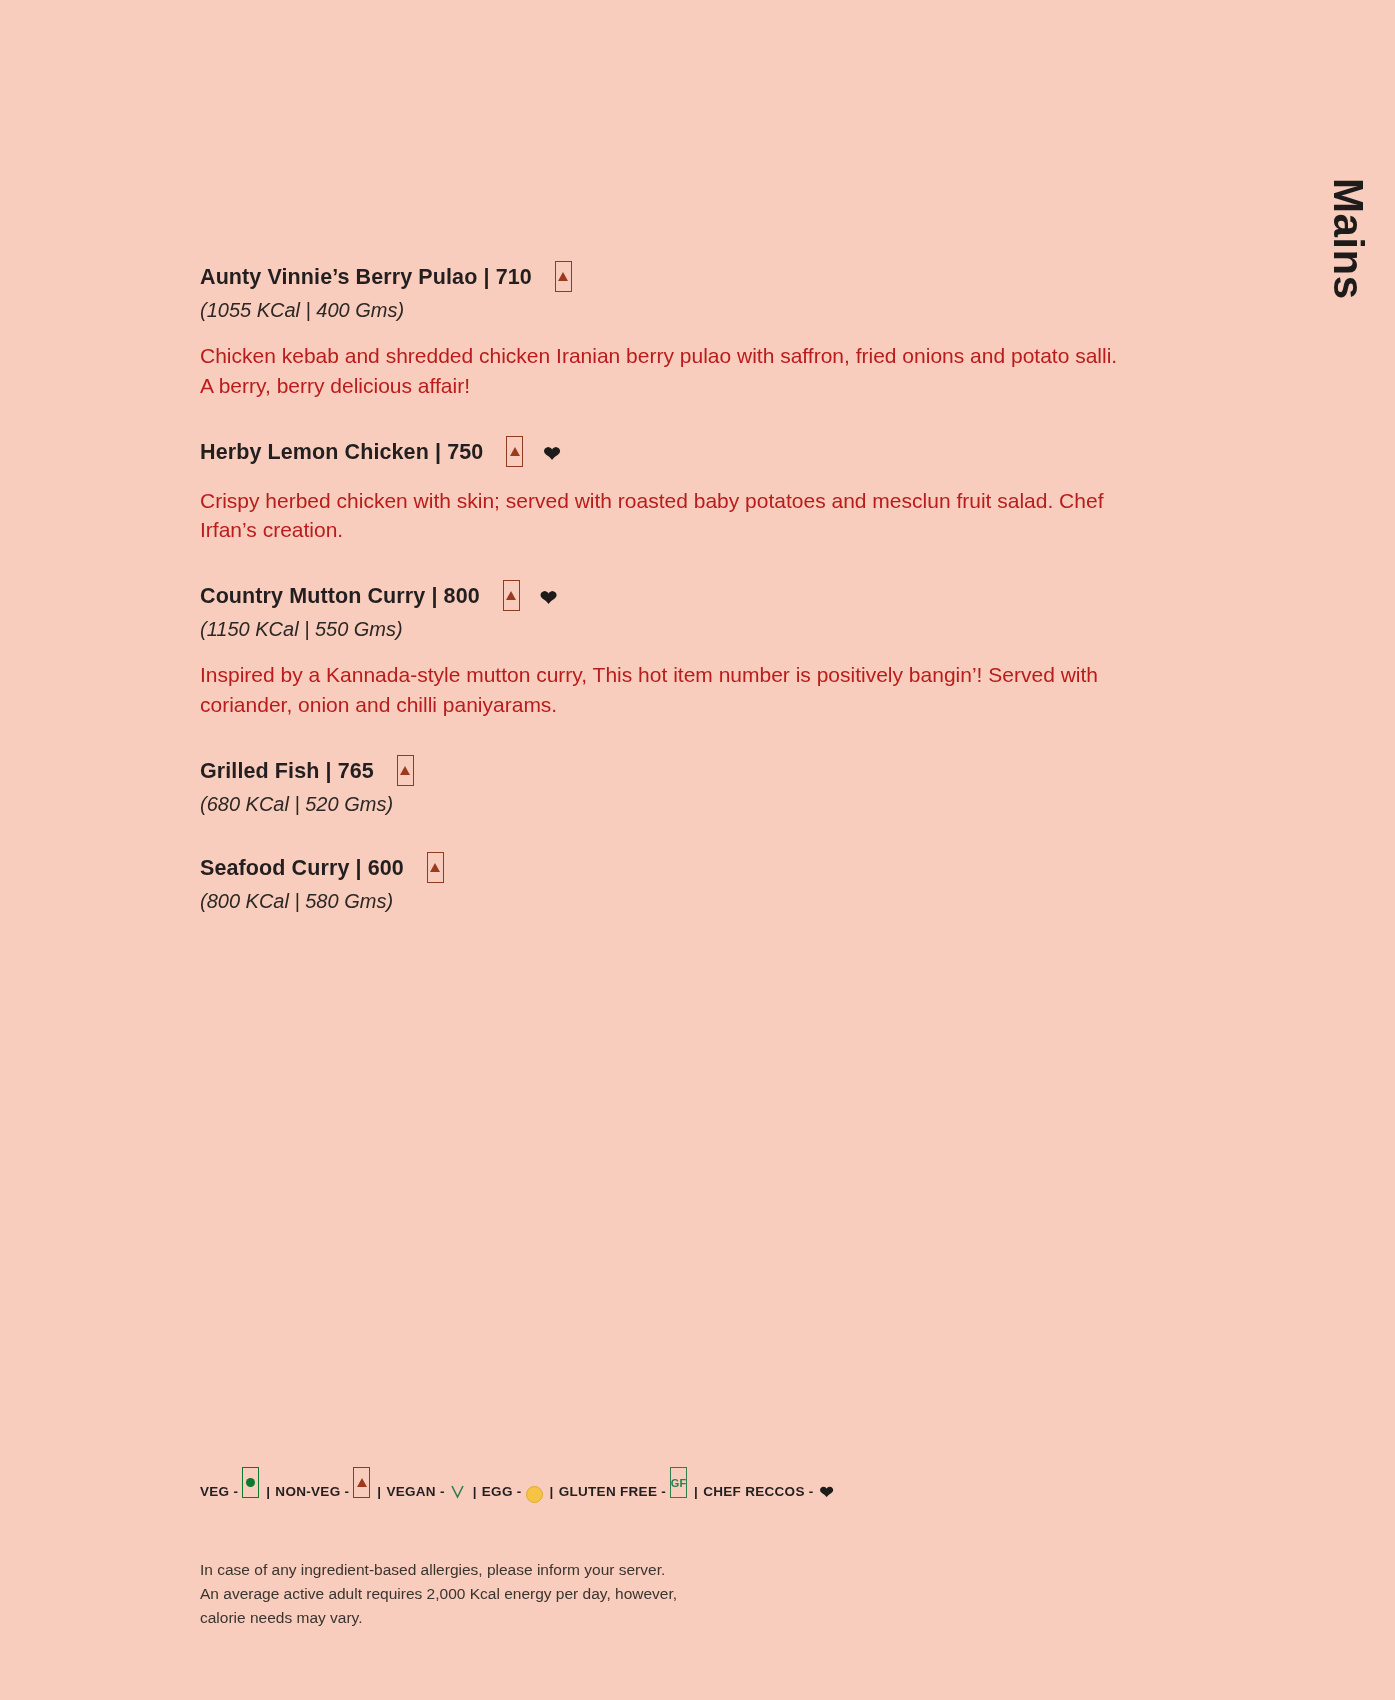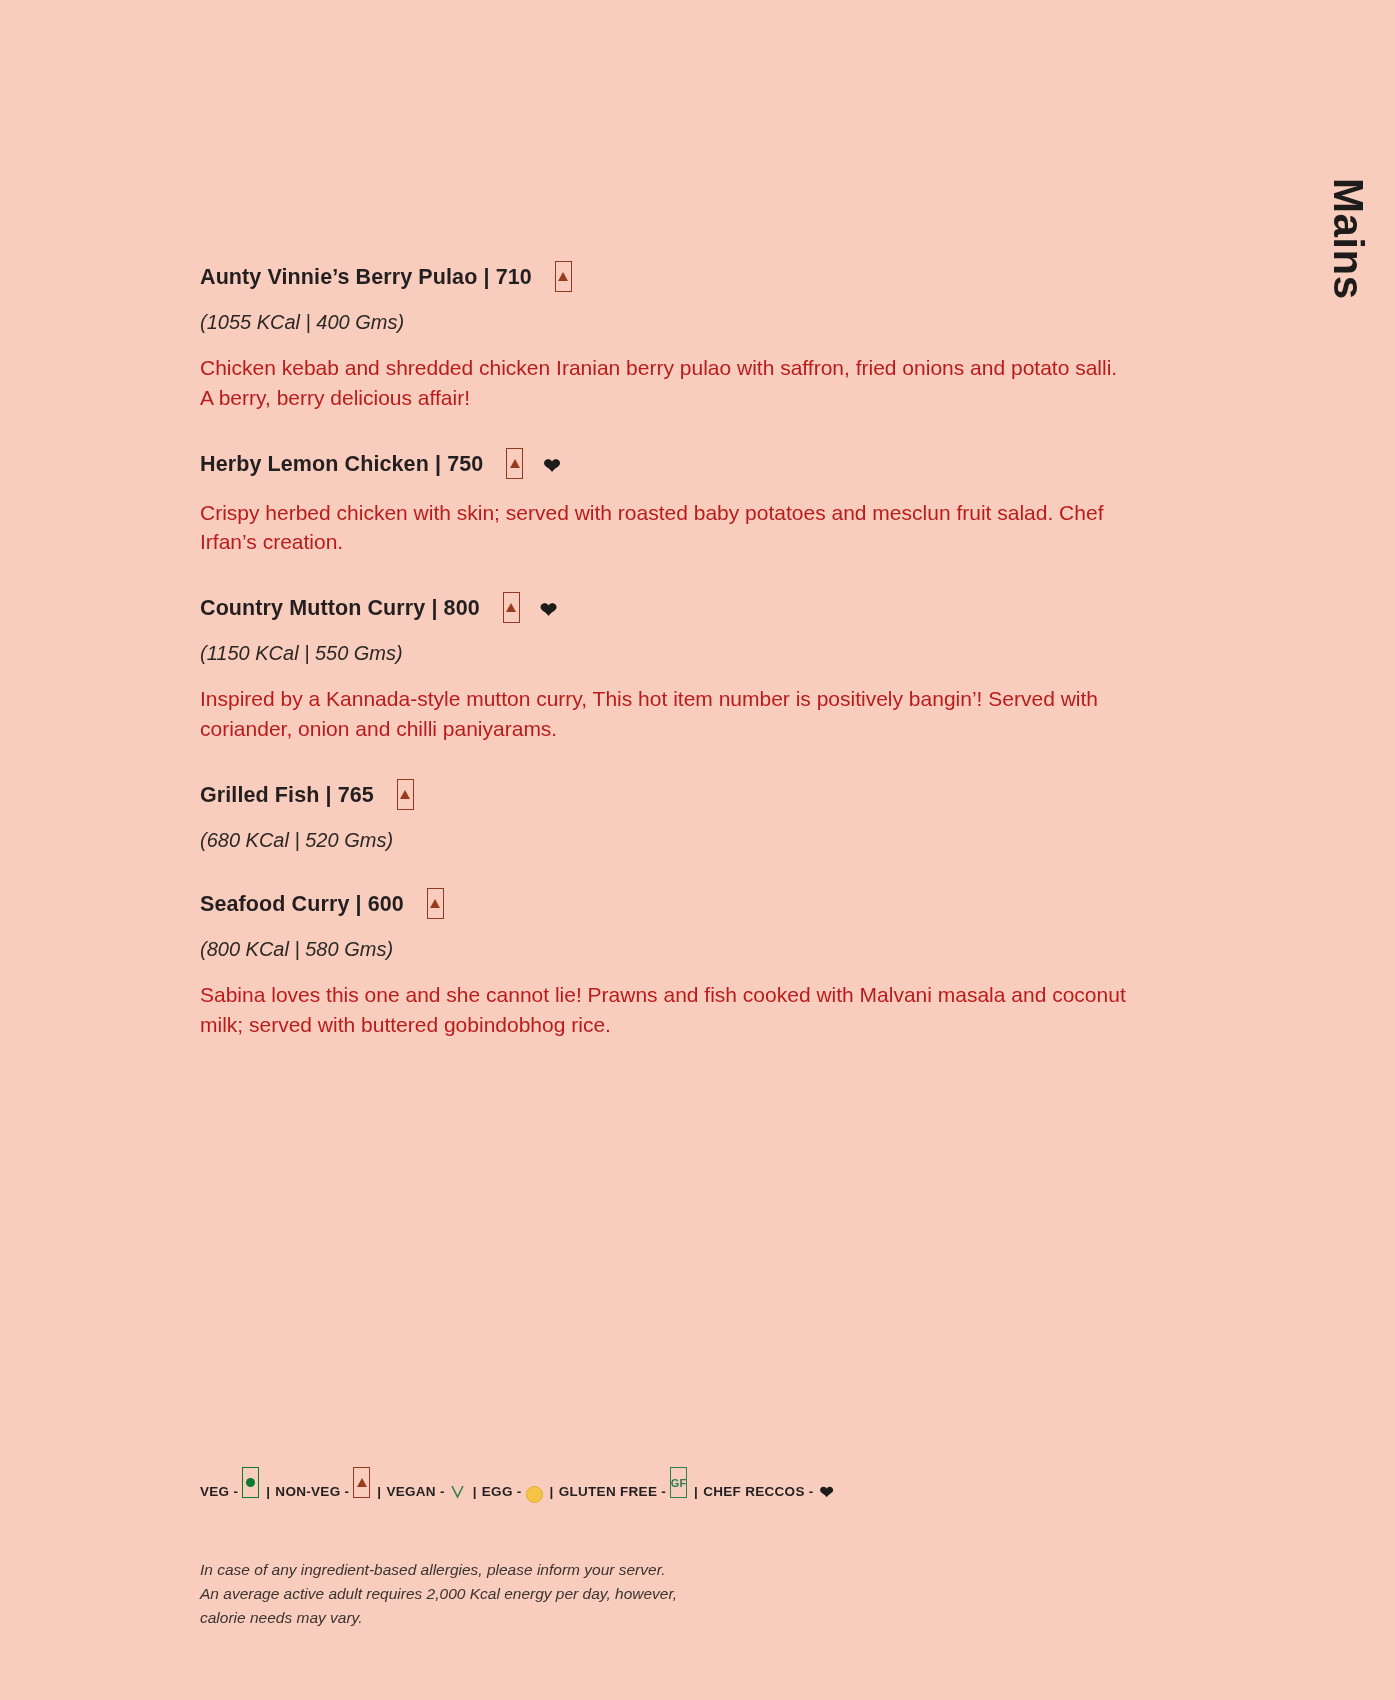--- a/index.html
+++ b/index.html
@@ -60,21 +60,21 @@
 
   .item-name-price {
     margin-right: 8px;
     letter-spacing: 0.1px;
   }
 
   .item-meta {
     font-size: 20px;
     font-style: italic;
     color: #2b2724;
-    margin-top: 16px;
+    margin-top: 4px;
     line-height: 1.3;
   }
 
   .item-desc {
     font-size: 21px;
     color: #b91c1c;
     margin-top: 18px;
     line-height: 1.42;
     max-width: 930px;
   }
@@ -177,21 +177,20 @@
   }
 
   
   .footnotes {
     position: absolute;
     left: 200px;
     top: 1558px;
     font-size: 15.5px;
     color: #3a342f;
     line-height: 1.55;
-    font-style: italic;
   }
   .footnotes div { white-space: nowrap; }
 </style>
 </head>
 <body>
 
 <div class="page">
 
   <div class="section-title">Mains</div>
 
@@ -232,21 +231,20 @@
       </div>
       <div class="item-meta">(680 KCal | 520 Gms)</div>
     </div>
 
     <div class="menu-item">
       <div class="item-head">
         <span class="item-name-price">Seafood Curry | 600</span>
         <span class="mark-box nonveg"></span>
       </div>
       <div class="item-meta">(800 KCal | 580 Gms)</div>
-      <div class="item-desc">Sabina loves this one and she cannot lie! Prawns and fish cooked with Malvani masala and coconut milk; served with buttered gobindobhog rice.</div>
     </div>
 
   </div>
 
   <div class="legend">
     <span class="lab">VEG -</span>
     <span class="mark-box veg"></span>
     <span class="sep">|</span>
     <span class="lab">NON-VEG -</span>
     <span class="mark-box nonveg"></span>

